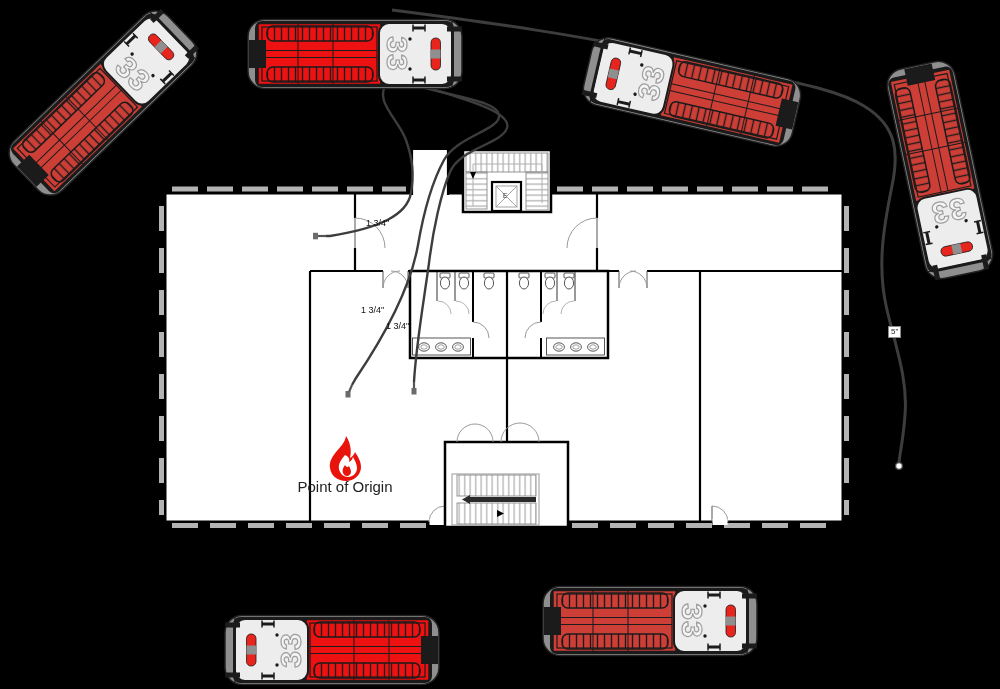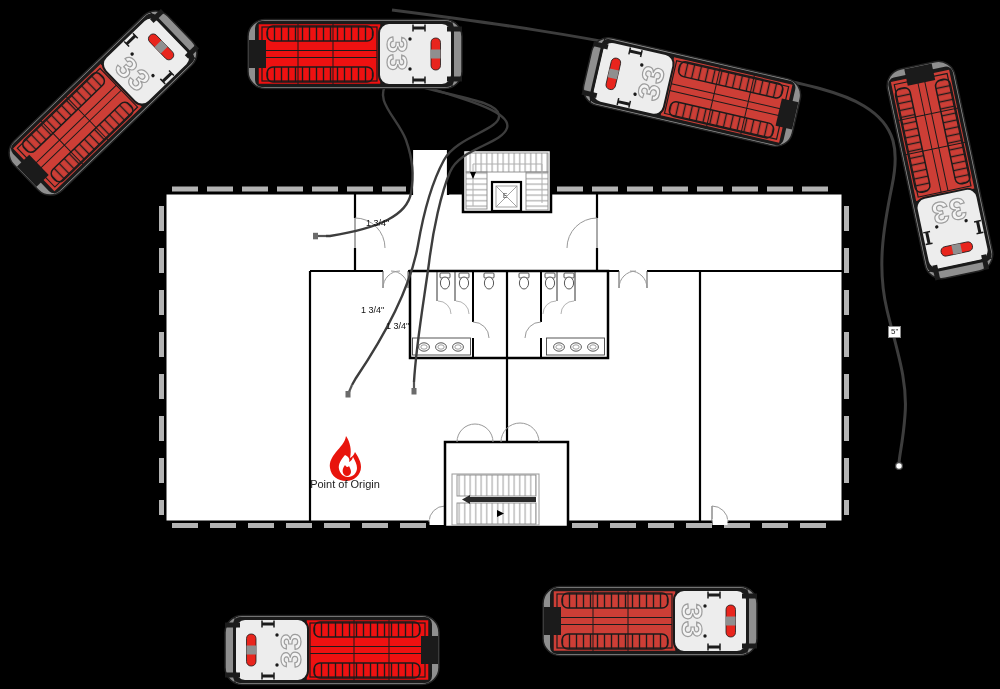--- a/index.html
+++ b/index.html
@@ -4,21 +4,21 @@
 <style>
   html,body{margin:0;padding:0;background:#000;width:1000px;height:689px;overflow:hidden;
             font-family:"Liberation Sans",sans-serif;}
   #stage{position:relative;width:1000px;height:689px;background:#000;}
   #scene{position:absolute;left:0;top:0;}
   .t-body{fill:var(--body,#cc3333);}
   .truck-number{font-family:"Liberation Sans",sans-serif;font-size:30px;font-weight:bold;
                 fill:#f4f4f4;stroke:#9d9d9d;stroke-width:1.2px;letter-spacing:1px;}
   .lbl{position:absolute;font-size:9px;line-height:1;color:#111;white-space:nowrap;}
   .lbl-supply{font-size:8px;background:#fff;border:1px solid #8a8a8a;padding:1px 2px;color:#222;}
-  .lbl-poo{font-size:11px;color:#222;transform:translateX(-50%);}
+  .lbl-poo{font-size:15px;color:#222;transform:translateX(-50%);}
   .lbl-e{font-size:6.5px;color:#333;}
 </style>
 </head>
 <body>
 
 <div id="stage">
 <svg id="scene" width="1000" height="689" viewBox="0 0 1000 689">
   <defs>
     <pattern id="rungs" width="7" height="16" patternUnits="userSpaceOnUse">
       <path d="M3.5,0 V16" stroke="#1b1b1b" stroke-width="1.4"></path>

